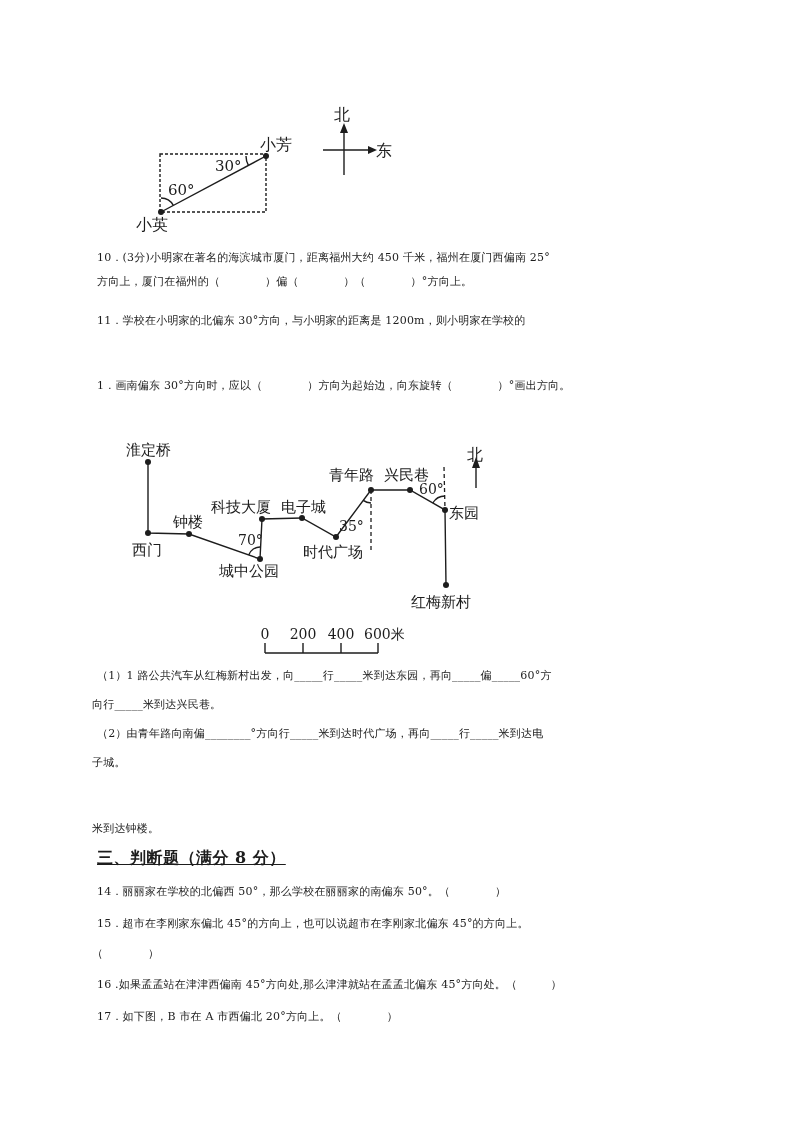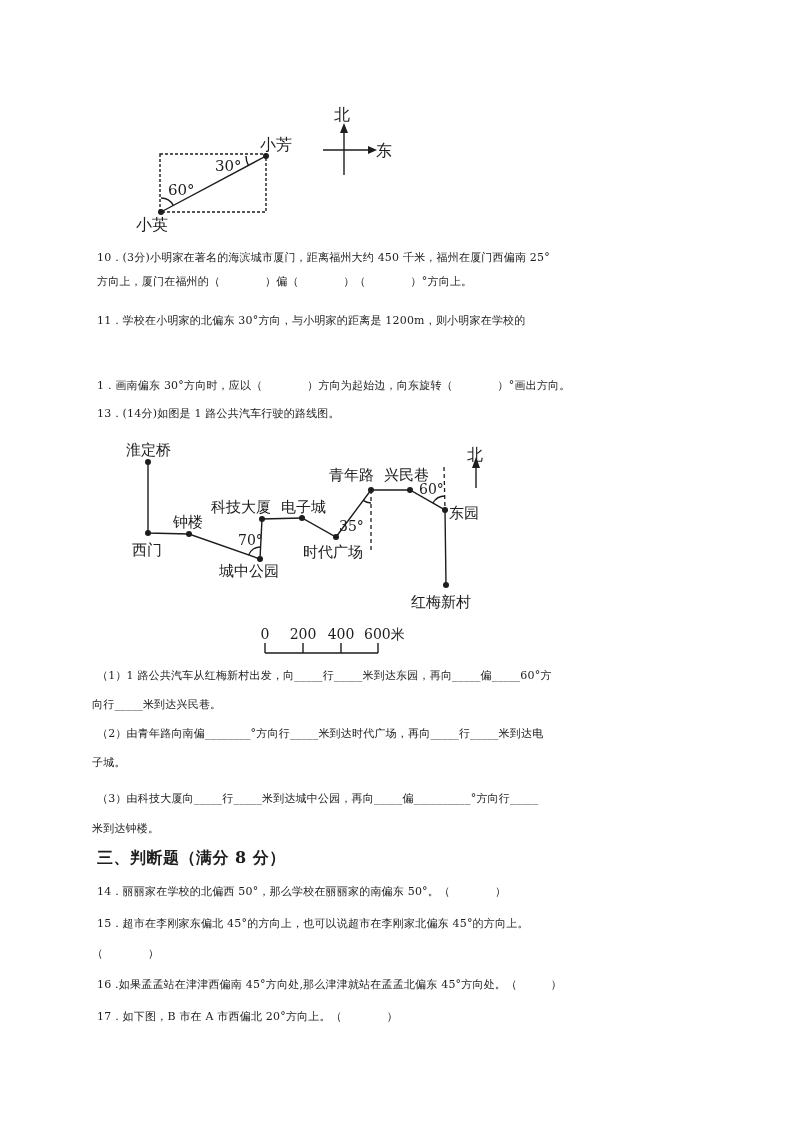--- a/index.html
+++ b/index.html
@@ -6,21 +6,21 @@
   .page {
     position:relative; width:793px; height:1122px; margin:0 auto;
     background:#ffffff; overflow:hidden;
     font-family:"DejaVu Serif","Liberation Serif",serif;
     color:#1d1d1d;
   }
   .line {
     position:absolute; left:97px; font-size:11px; line-height:19px;
     white-space:pre; letter-spacing:0.2px;
   }
-  .line.heading { font-weight:bold; font-size:16px; letter-spacing:0.5px; }
+  .line.heading { font-weight:bold; font-size:16px; letter-spacing:0.5px;text-decoration:underline; }
   svg { position:absolute; }
   svg text { font-family:"DejaVu Serif","Liberation Serif",serif; fill:#1d1d1d; }
   svg .stroke { stroke:#1d1d1d; fill:none; stroke-width:1.4; }
   svg .dashed { stroke:#1d1d1d; fill:none; stroke-width:1.3; stroke-dasharray:4,3; }
   svg .dot   { fill:#1d1d1d; stroke:none; }
   svg .arrow { fill:#1d1d1d; stroke:none; }
   svg .lbl   { font-size:15px; }
   svg .lbl-lg{ font-size:16px; }
   svg .ang   { font-size:14px; }
   svg .num   { font-size:14px; }
@@ -52,21 +52,20 @@
       <polygon class="arrow" points="248,46 248,54 257,50"></polygon>
     </g>
     <text class="lbl-lg" x="222" y="20" text-anchor="middle">北</text>
     <text class="lbl-lg" x="256" y="56">东</text>
   </svg>
 
   <div class="line" style="top:248px">10．(3分)小明家在著名的海滨城市厦门，距离福州大约 450 千米，福州在厦门西偏南 25°</div>
   <div class="line" style="top:272px">方向上，厦门在福州的（　　　　）偏（　　　　）（　　　　）°方向上。</div>
   <div class="line" style="top:311px">11．学校在小明家的北偏东 30°方向，与小明家的距离是 1200m，则小明家在学校的</div>
   <div class="line" style="top:376px">1．画南偏东 30°方向时，应以（　　　　）方向为起始边，向东旋转（　　　　）°画出方向。</div>
-  <div class="line" style="top:404px">13．(14分)如图是 1 路公共汽车行驶的路线图。</div>
 
   <svg style="left:90px;top:430px" width="420" height="240" viewBox="0 0 420 240">
     <g>
       <polyline class="stroke" points="58,32 58,103 99,104 170,129 172,89 212,88 246,107 281,60 320,60 355,80 356,155"></polyline>
     </g>
     <line class="dashed" x1="281" y1="60" x2="281" y2="123"></line>
     <line class="dashed" x1="354" y1="37" x2="355" y2="80"></line>
     <path class="stroke" d="M158.7,125 A12,12 0 0 1 170.6,117"></path>
     <path class="stroke" d="M273.2,70.4 A13,13 0 0 0 281,73"></path>
     <path class="stroke" d="M342.8,73.1 A14,14 0 0 1 355,66"></path>
@@ -117,21 +116,20 @@
     <text class="num" x="175" y="209" text-anchor="middle">0</text>
     <text class="num" x="213" y="209" text-anchor="middle">200</text>
     <text class="num" x="251" y="209" text-anchor="middle">400</text>
     <text class="num" x="274" y="209">600米</text>
   </svg>
 
   <div class="line" style="top:666px">（1）1 路公共汽车从红梅新村出发，向_____行_____米到达东园，再向_____偏_____60°方</div>
   <div class="line" style="top:695px;left:92px">向行_____米到达兴民巷。</div>
   <div class="line" style="top:724px">（2）由青年路向南偏________°方向行_____米到达时代广场，再向_____行_____米到达电</div>
   <div class="line" style="top:753px;left:92px">子城。</div>
-  <div class="line" style="top:789px">（3）由科技大厦向_____行_____米到达城中公园，再向_____偏__________°方向行_____</div>
   <div class="line" style="top:819px;left:92px">米到达钟楼。</div>
 
   <div class="line heading" style="top:848px">三、判断题（满分 8 分）</div>
 
   <div class="line" style="top:882px">14．丽丽家在学校的北偏西 50°，那么学校在丽丽家的南偏东 50°。（　　　　）</div>
   <div class="line" style="top:914px">15．超市在李刚家东偏北 45°的方向上，也可以说超市在李刚家北偏东 45°的方向上。</div>
   <div class="line" style="top:944px;left:92px">（　　　　）</div>
   <div class="line" style="top:975px">16 .如果孟孟站在津津西偏南 45°方向处,那么津津就站在孟孟北偏东 45°方向处。（　　　）</div>
   <div class="line" style="top:1007px">17．如下图，B 市在 A 市西偏北 20°方向上。（　　　　）</div>
 

